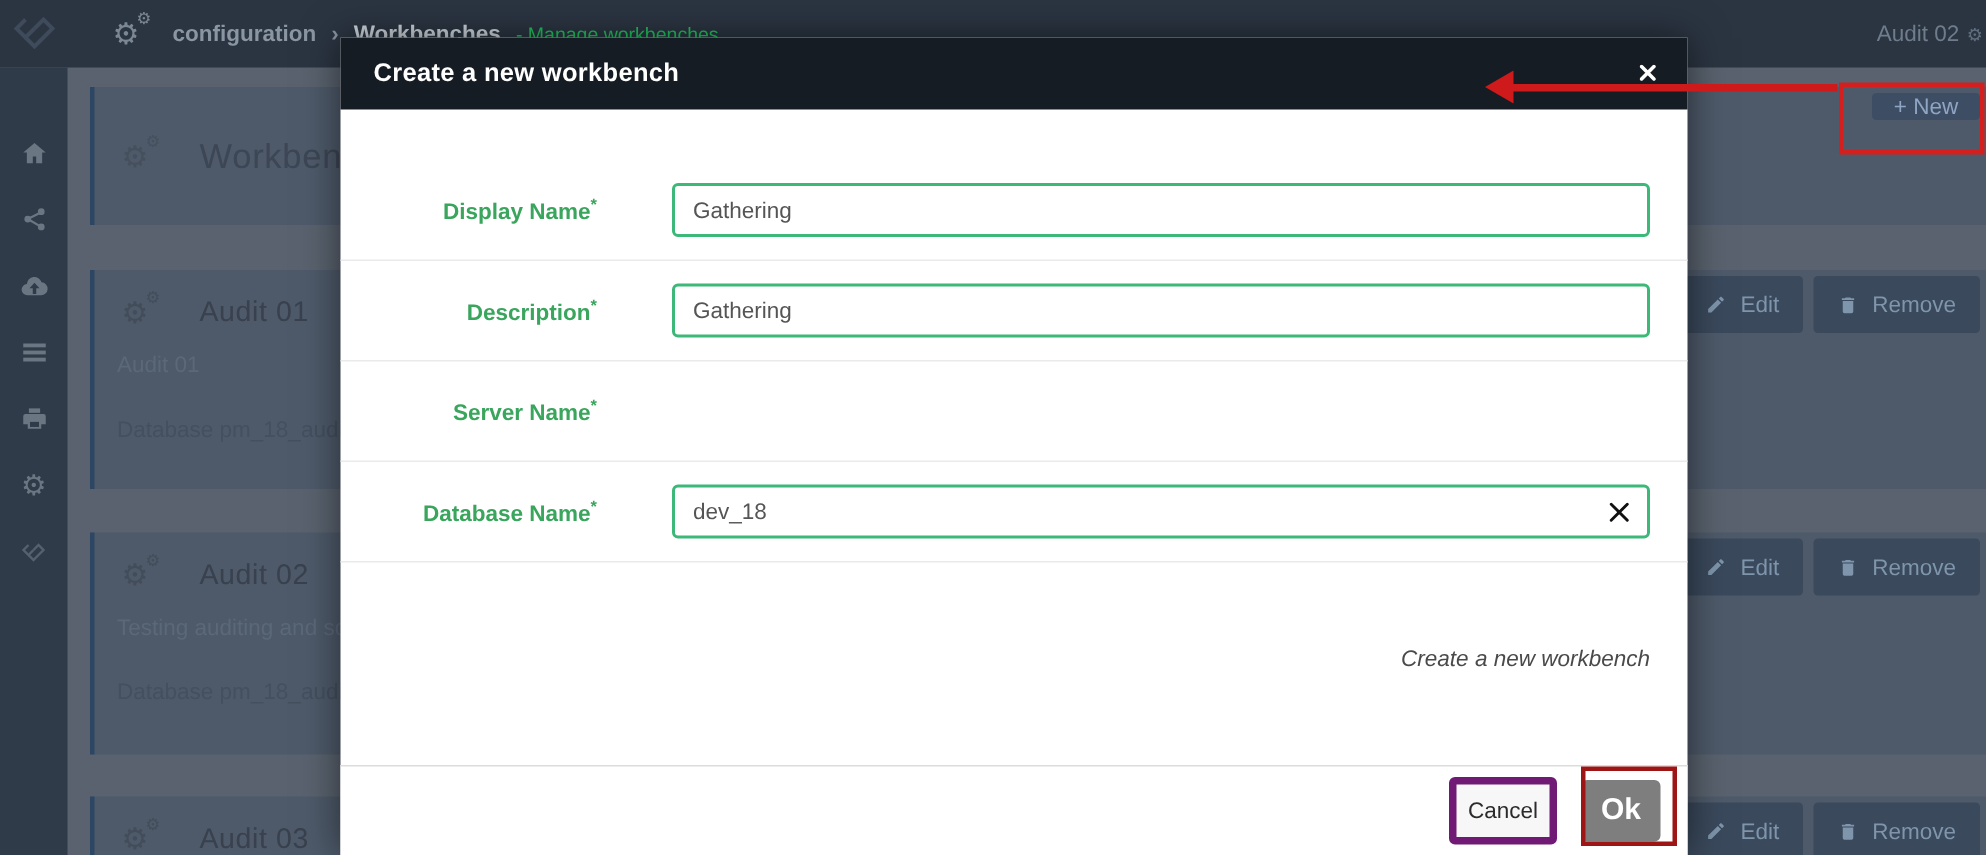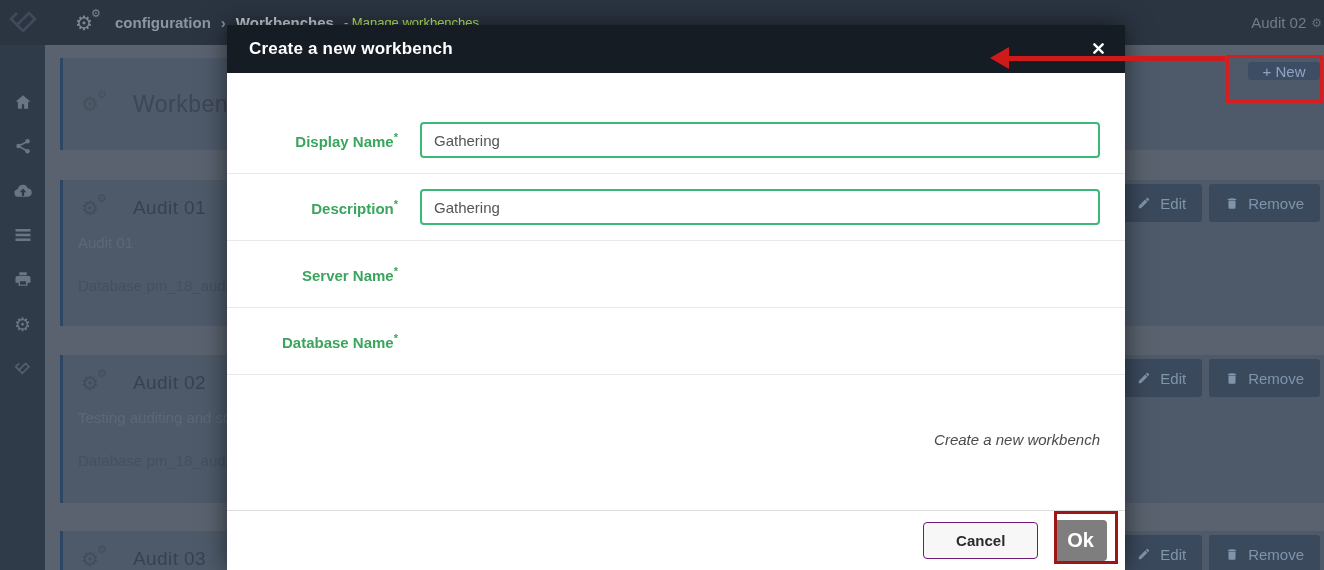--- a/index.html
+++ b/index.html
@@ -8,21 +8,21 @@
             background:#59626e; font-family:"Liberation Sans", sans-serif; }
 
   
   .top-header { position:absolute; left:0; top:0; width:1324px; height:45px;
                 background:#2b3542; z-index:5; display:flex; align-items:center; }
   .logo-box { width:45px; height:45px; display:flex; align-items:center; justify-content:center; }
   .crumb-wrap { display:flex; align-items:center; gap:10px; margin-left:30px; }
   .crumb-section { color:#8b96a3; font-weight:bold; font-size:15px; }
   .crumb-sep { color:#8b96a3; font-size:15px; font-weight:bold; }
   .crumb-page { color:#cfd6dd; font-weight:bold; font-size:15px; }
-  .crumb-sub { color:#bef264; font-size:13px; }
+  .crumb-sub { color:#22c55e; font-size:13px; }
   .header-user { position:absolute; right:2px; top:0; height:45px; display:flex;
                  align-items:center; gap:5px; color:#6e7c8b; font-size:15px; }
   .header-user .mini-gear { font-size:12px; color:#5f6d7c; }
 
   
   .side-nav { position:absolute; left:0; top:45px; width:45px; height:525px;
               background:#303b49; z-index:5; }
   .nav-ic { position:absolute; left:0; width:45px; height:30px; display:flex;
             align-items:center; justify-content:center; color:#6b7683; }
   .nav-ic svg { display:block; }
@@ -57,38 +57,38 @@
   .modal { position:absolute; left:227px; top:25px; width:898px; height:545px;
            background:#fff; z-index:50; box-shadow:0 0 24px rgba(0,0,0,0.55); }
   .modal-header { height:48px; background:#161c24; display:flex; align-items:center;
                   padding:0 22px; position:relative; }
   .modal-title { color:#fff; font-weight:bold; font-size:17px; letter-spacing:0.2px; }
   .modal-close { position:absolute; right:18px; top:14px; width:18px; height:18px;
                  background:none; border:none; display:flex; align-items:center;
                  justify-content:center; }
   .modal-body { padding-top:34px; }
   .field-row { display:flex; align-items:center; height:67px; padding:0 25px;
-               border-bottom:1px solid #eaeaea; }
+               border-bottom:1px solid #eaeaea;gap:28px; }
   .field-label { width:146px; text-align:right; margin-right:22px; color:#3aa55d;
                  font-weight:bold; font-size:15px; flex-shrink:0; }
   .req { font-size:11px; vertical-align:super; }
   .field-input-wrap { flex:1; position:relative; }
   .field-input { width:100%; height:36px; border:2px solid #3cb878; border-radius:4px;
                  padding:0 36px 0 12px; font-size:15px; color:#555; outline:none;
                  font-family:inherit; background:#fff; }
   .clear-x { position:absolute; right:12px; top:9px; width:18px; height:18px;
              background:none; border:none; display:flex; align-items:center;
              justify-content:center; }
   .modal-hint { margin-top:56px; text-align:right; padding-right:25px;
                 font-style:italic; color:#4a4a4a; font-size:15px; }
   .modal-footer { position:absolute; left:0; bottom:0; width:100%; height:60px;
                   border-top:1px solid #dcdcdc; display:flex; align-items:center;
                   justify-content:flex-end; gap:16px; padding-right:18px; background:#fff; }
-  .btn-cancel { background:#f7f7f7; border:1px solid #701a75; border-radius:4px;
-                padding:9px 32px; font-weight:bold; color:#2b2b2b; font-size:15px;
+  .btn-cancel { background:#f7f7f7; border:5px solid #701a75; border-radius:4px;
+                padding:9px 8px; font-weight:normal; color:#2b2b2b; font-size:15px;
                 font-family:inherit; }
   .btn-ok { background:#7e7e7e; border:none; border-radius:4px; padding:9px 13px;
             font-weight:bold; color:#fff; font-size:20px; font-family:inherit; }
 
   
   .hl-new-rect { position:absolute; left:1226px; top:55px; width:97px; height:48px;
                  border:3px solid #d51f1f; z-index:60; }
   .hl-arrow-shaft { position:absolute; left:1008px; top:56px; width:217px; height:5px;
                     background:#ce1a1a; z-index:60; }
   .hl-arrow-head { position:absolute; left:990px; top:47px; width:0; height:0;
@@ -276,20 +276,28 @@
       <div class="field-row">
         <div class="field-label">
           <span>Server Name</span><span class="req">*</span>
         </div>
       </div>
 
       <div class="field-row">
         <div class="field-label">
           <span>Database Name</span><span class="req">*</span>
         </div>
+        <div class="field-input-wrap">
+          <input class="field-input" type="text" value="dev_18" style="">
+          <button class="clear-x">
+            <svg width="15" height="15" viewBox="0 0 14 14" stroke="#111" stroke-width="1.8" stroke-linecap="round">
+                <path d="M2 2 L12 12 M12 2 L2 12"></path>
+              </svg>
+          </button>
+        </div>
       </div>
 
       <div class="modal-hint">Create a new workbench</div>
     </div>
 
     <div class="modal-footer">
       <button class="btn-cancel">Cancel</button>
       <button class="btn-ok">Ok</button>
     </div>
   </div>

